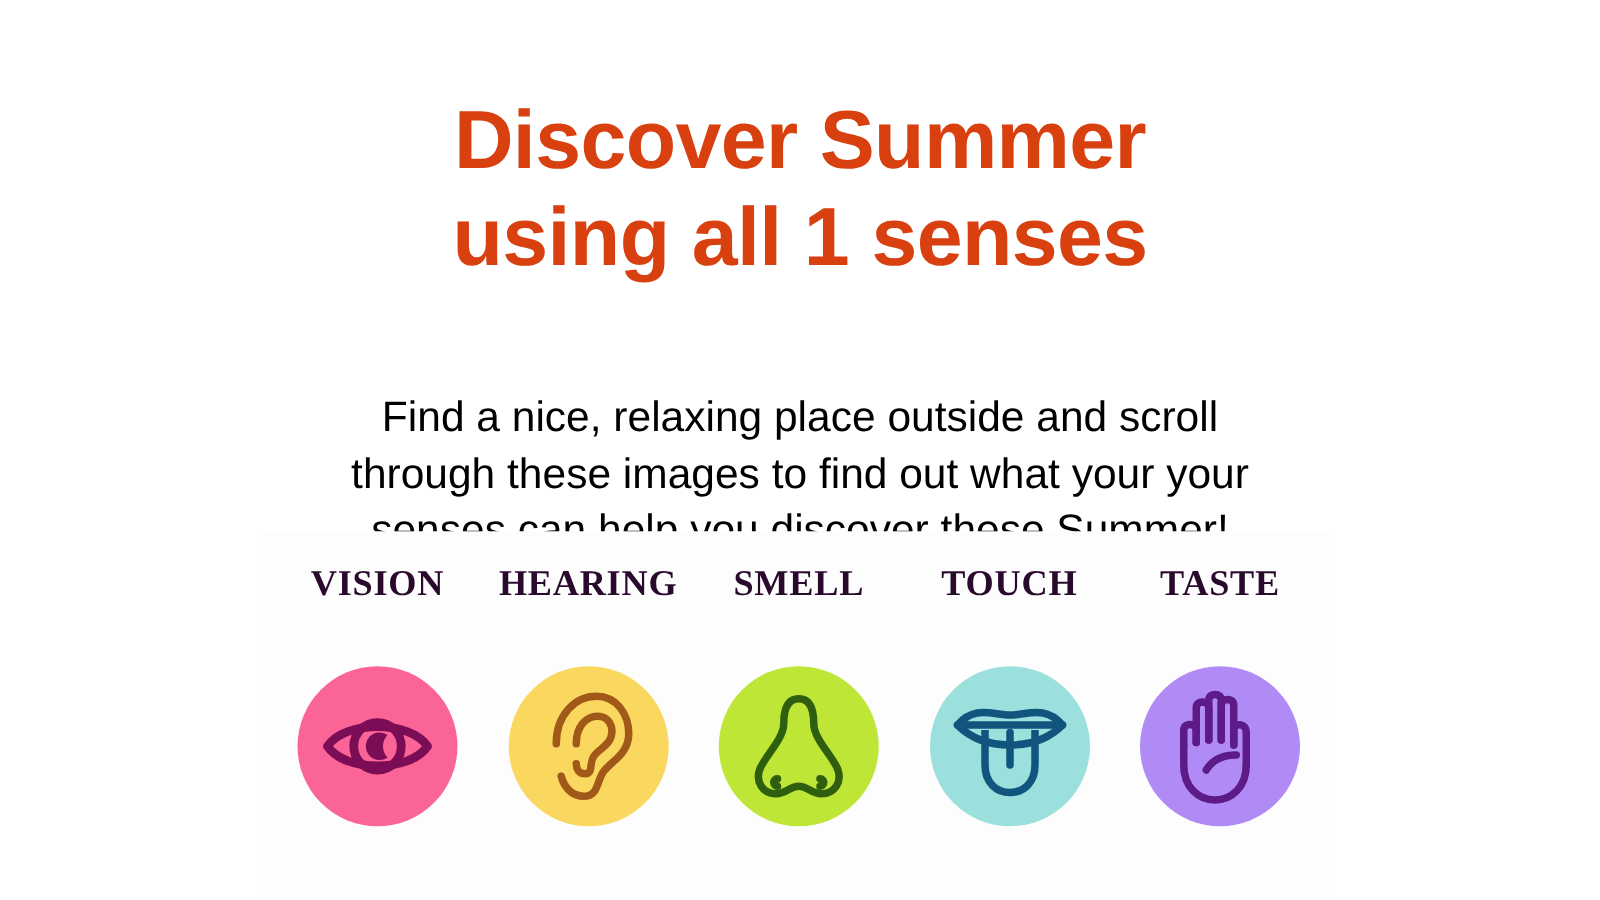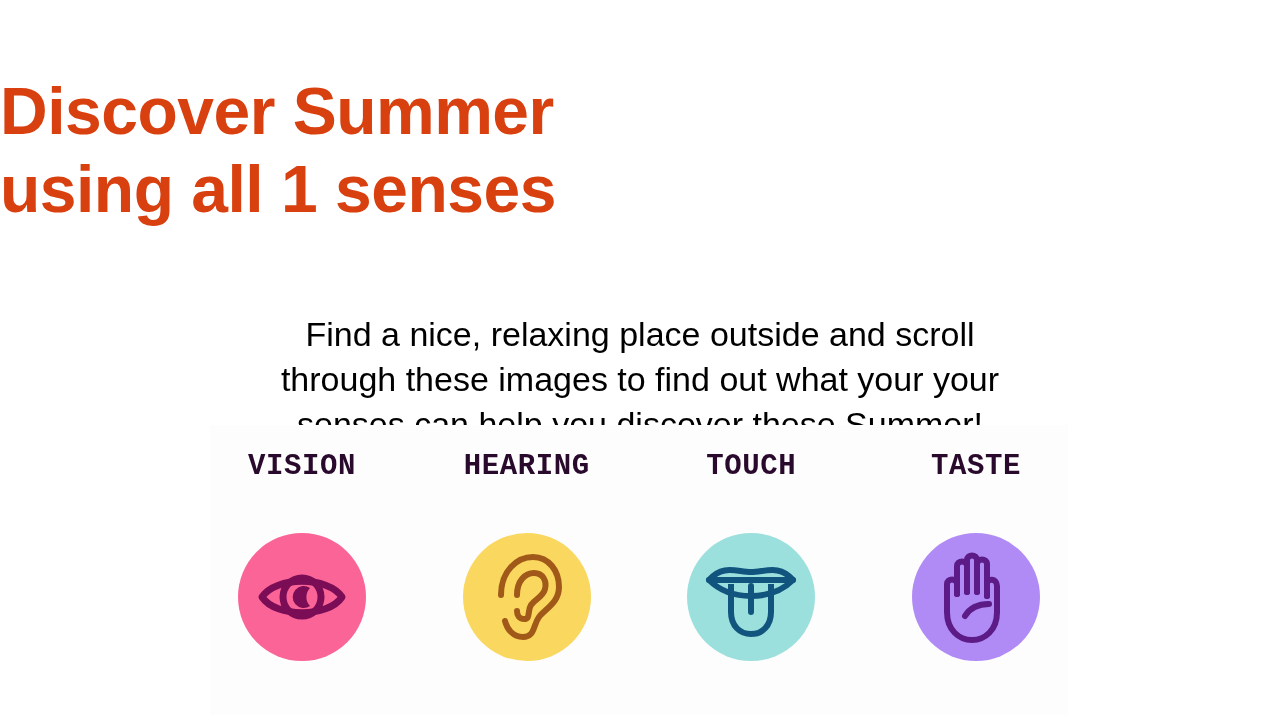--- a/index.html
+++ b/index.html
@@ -22,21 +22,21 @@
     height: 720px;
     background: #ffffff;
   }
 
   
   .title-block {
     position: absolute;
     left: 0;
     top: 72px;
     width: 1280px;
-    text-align: left;
+    text-align: center;
   }
   .title-line {
     display: block;
     font-family: "Liberation Sans", sans-serif;
     font-weight: bold;
     font-size: 66px;
     line-height: 78px;
     color: #D9400F;
     letter-spacing: -0.5px;
     white-space: nowrap;
@@ -87,21 +87,21 @@
 
   .sense-col {
     width: 148px;
     display: flex;
     flex-direction: column;
     align-items: center;
   }
 
   .sense-label {
     margin-top: 26px;
-    font-family: Liberation Mono, monospace;
+    font-family: Liberation Serif, serif;
     font-weight: bold;
     font-size: 29px;
     line-height: 32px;
     letter-spacing: 0.6px;
     color: #2A0A2C;
     white-space: nowrap;
   }
 
   .sense-circle {
     margin-top: 50px;
@@ -158,20 +158,35 @@
                        C70 52, 56 58, 50 66 C44 74, 46 86, 34 86
                        C24 86, 18 78, 16 70" stroke="#A1591A" stroke-width="6" fill="none" stroke-linecap="round" stroke-linejoin="round"></path>
               <path d="M28 44 C28 30, 36 22, 45 22 C54 22, 58 30, 56 38
                        C54 46, 46 48, 42 54 C38 60, 42 68, 35 68
                        C30 68, 28 64, 28 60" stroke="#A1591A" stroke-width="6" fill="none" stroke-linecap="round" stroke-linejoin="round"></path>
             </svg>
           </span>
         </div>
       </div>
 
+      <div class="sense-col">
+        <div class="sense-label">SMELL</div>
+        <div class="sense-circle" style="background:#BEE636;">
+          <span>
+            <svg width="86" height="88" viewBox="0 0 86 88" fill="none">
+              <path d="M43 6 C33 6, 31 16, 31 26 C31 38, 16 52, 12 62
+                       C8 72, 14 82, 25 82 C33 82, 36 76, 43 76
+                       C50 76, 53 82, 61 82 C72 82, 78 72, 74 62
+                       C70 52, 55 38, 55 26 C55 16, 53 6, 43 6 Z" stroke="#2E5E0E" stroke-width="6" fill="none" stroke-linejoin="round"></path>
+              <path d="M26 70 C22 70, 22 76, 26 76" stroke="#2E5E0E" stroke-width="6" fill="none" stroke-linecap="round"></path>
+              <path d="M60 70 C64 70, 64 76, 60 76" stroke="#2E5E0E" stroke-width="6" fill="none" stroke-linecap="round"></path>
+            </svg>
+          </span>
+        </div>
+      </div>
 
       <div class="sense-col">
         <div class="sense-label">TOUCH</div>
         <div class="sense-circle" style="background:#9BE0DC;">
           <span>
             <svg width="96" height="86" viewBox="0 0 96 86" fill="none">
               <path d="M6 26 C20 10, 34 18, 48 18 C62 18, 76 10, 90 26
                        C78 38, 62 42, 48 42 C34 42, 18 38, 6 26 Z" stroke="#11557F" stroke-width="6" fill="none" stroke-linejoin="round"></path>
               <path d="M6 26 L90 26" stroke="#11557F" stroke-width="6" stroke-linecap="round"></path>
               <path d="M28 30 L28 58 C28 72, 37 80, 48 80

